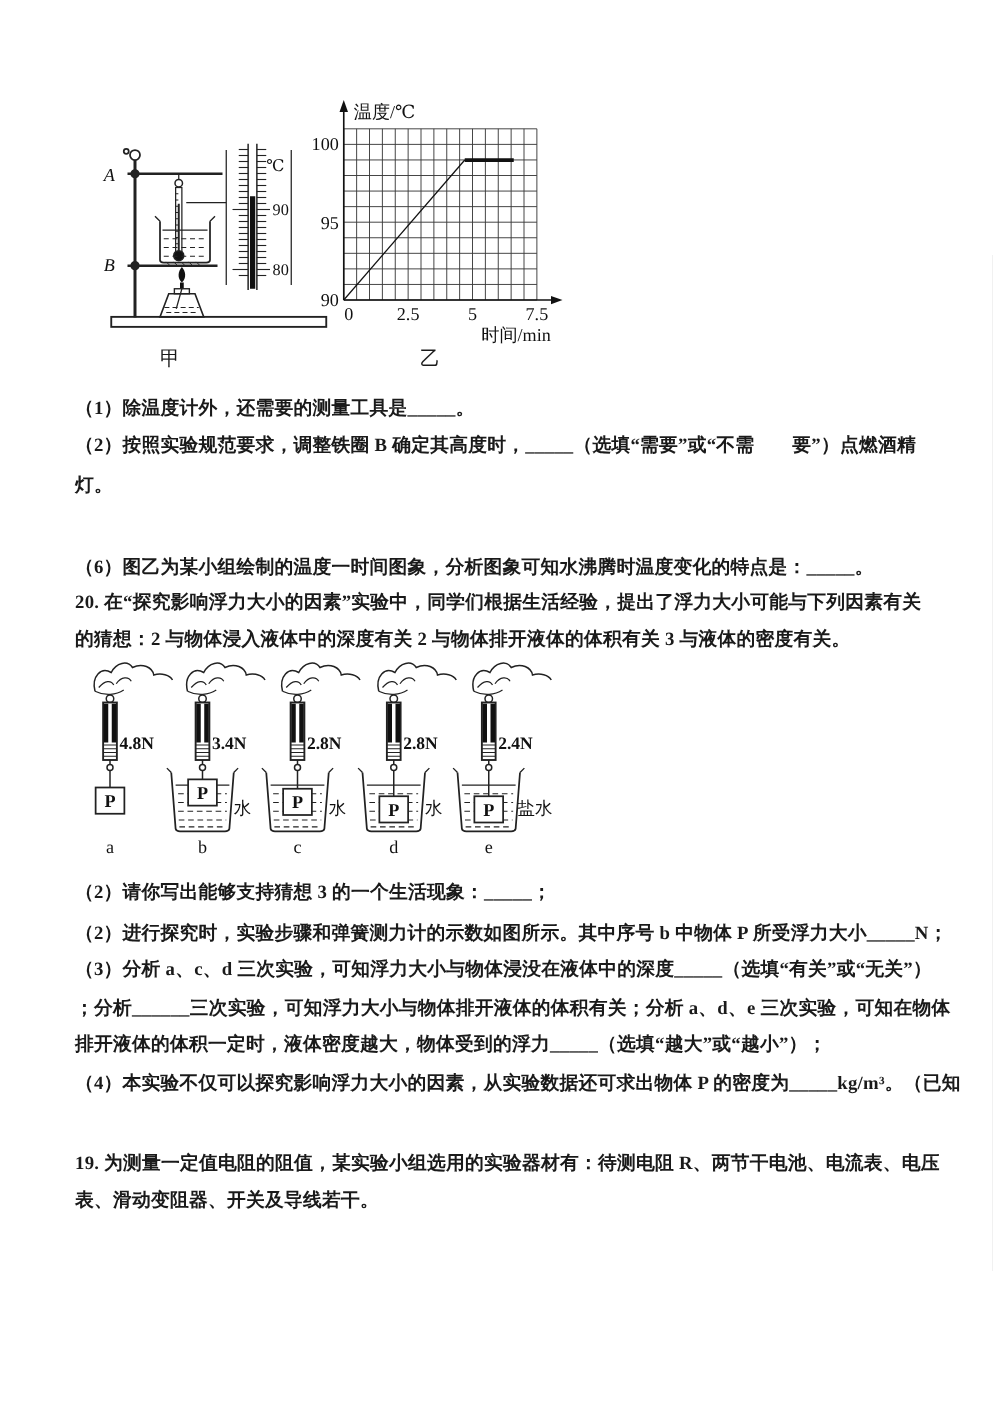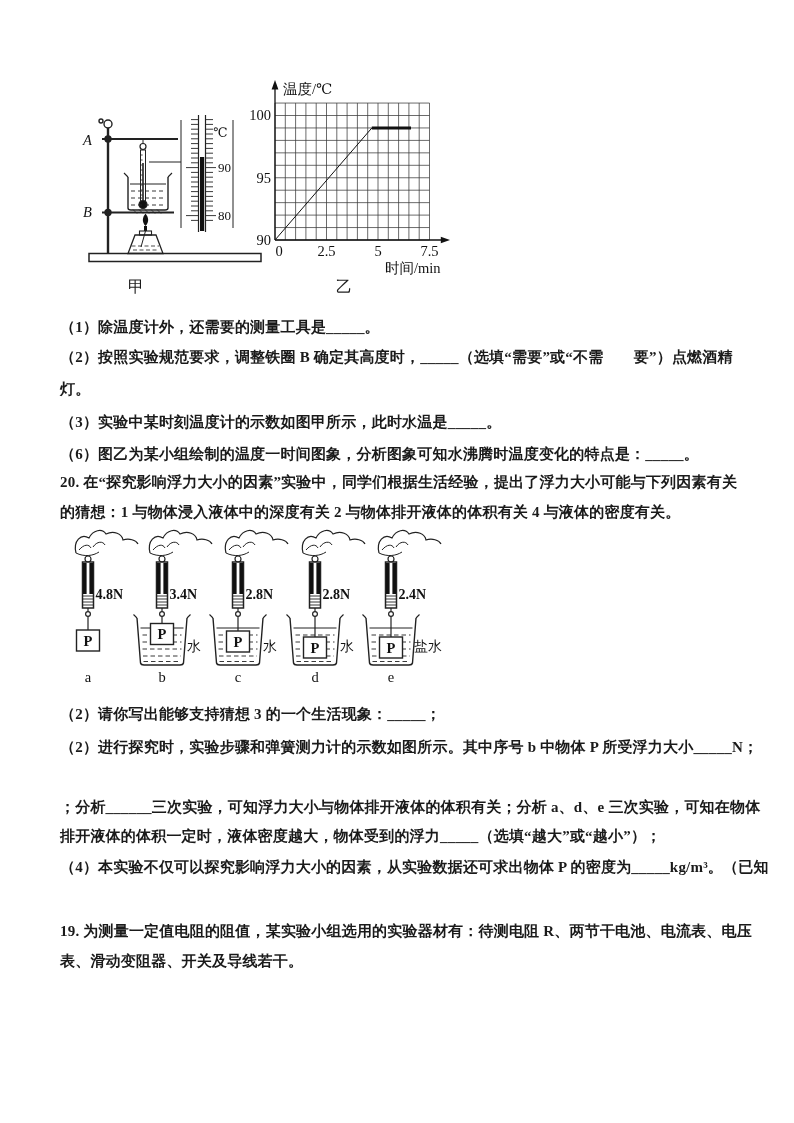--- a/index.html
+++ b/index.html
@@ -272,25 +272,25 @@
         <rect x="-11.5" y="109" width="23" height="21" fill="#fff" stroke-width="1.4"></rect>
         <text x="0" y="124.5" class="pb" text-anchor="middle">P</text>
         <text x="23" y="123" class="lq">盐水</text>
         <text x="0" y="154" class="lt" text-anchor="middle">e</text>
       </g>
     </svg>
 
   <div class="tl" style="top:318px">（1）除温度计外，还需要的测量工具是_____。</div>
   <div class="tl" style="top:348px">（2）按照实验规范要求，调整铁圈 B 确定其高度时，_____（选填“需要”或“不需　　要”）点燃酒精</div>
   <div class="tl" style="top:380px">灯。</div>
-  <div class="tl" style="top:413px">（3）实验中某时刻温度计的示数如图甲所示，此时水温是_____。</div>
   <div class="tl" style="top:445px">（6）图乙为某小组绘制的温度一时间图象，分析图象可知水沸腾时温度变化的特点是：_____。</div>
   <div class="tl" style="top:473px">20. 在“探究影响浮力大小的因素”实验中，同学们根据生活经验，提出了浮力大小可能与下列因素有关</div>
-  <div class="tl" style="top:503px">的猜想：1 与物体浸入液体中的深度有关 2 与物体排开液体的体积有关 4 与液体的密度有关。</div>
+  <div class="tl" style="top:503px">的猜想：2 与物体浸入液体中的深度有关 2 与物体排开液体的体积有关 3 与液体的密度有关。</div>
   <div class="tl" style="top:705px">（2）请你写出能够支持猜想 3 的一个生活现象：_____；</div>
   <div class="tl" style="top:738px">（2）进行探究时，实验步骤和弹簧测力计的示数如图所示。其中序号 b 中物体 P 所受浮力大小_____N；</div>
+  <div class="tl" style="top:767px">（3）分析 a、c、d 三次实验，可知浮力大小与物体浸没在液体中的深度_____（选填“有关”或“无关”）</div>
   <div class="tl" style="top:827px">排开液体的体积一定时，液体密度越大，物体受到的浮力_____（选填“越大”或“越小”）；</div>
   <div class="tl" style="top:798px">；分析______三次实验，可知浮力大小与物体排开液体的体积有关；分析 a、d、e 三次实验，可知在物体</div>
   <div class="tl" style="top:858px">（4）本实验不仅可以探究影响浮力大小的因素，从实验数据还可求出物体 P 的密度为_____kg/m³。（已知</div>
   <div class="tl" style="top:922px">19. 为测量一定值电阻的阻值，某实验小组选用的实验器材有：待测电阻 R、两节干电池、电流表、电压</div>
   <div class="tl" style="top:952px">表、滑动变阻器、开关及导线若干。</div>
 
 </div>
 
 </body></html>

